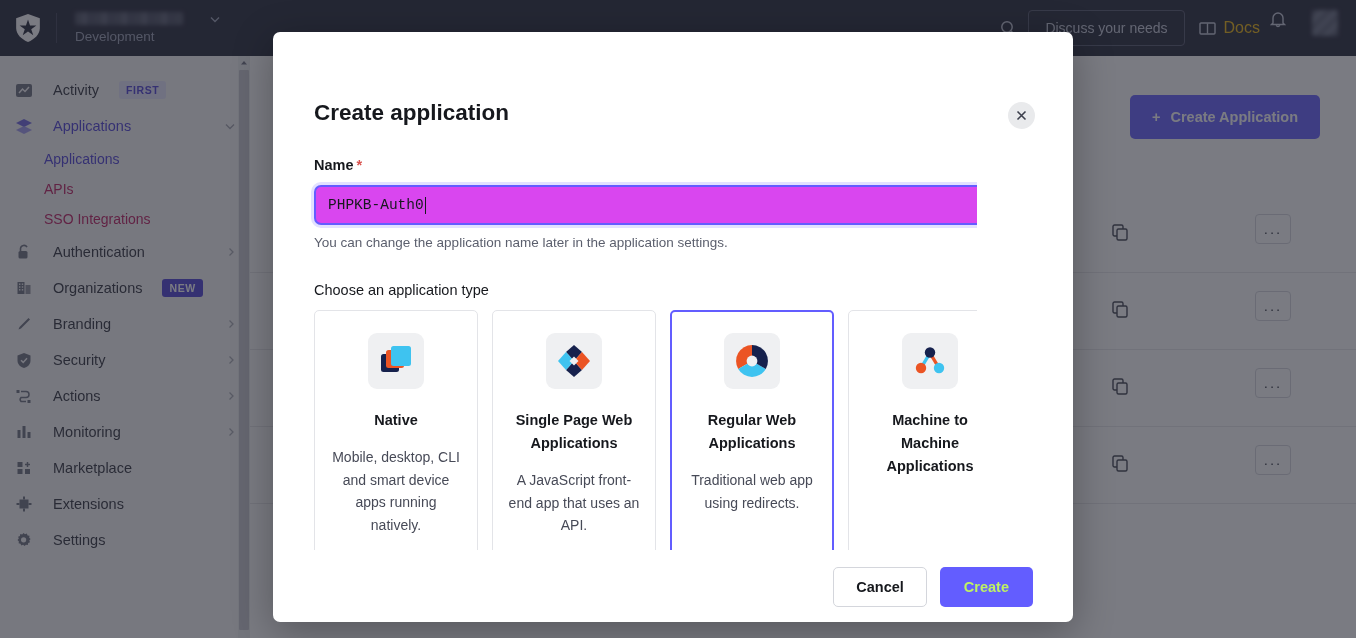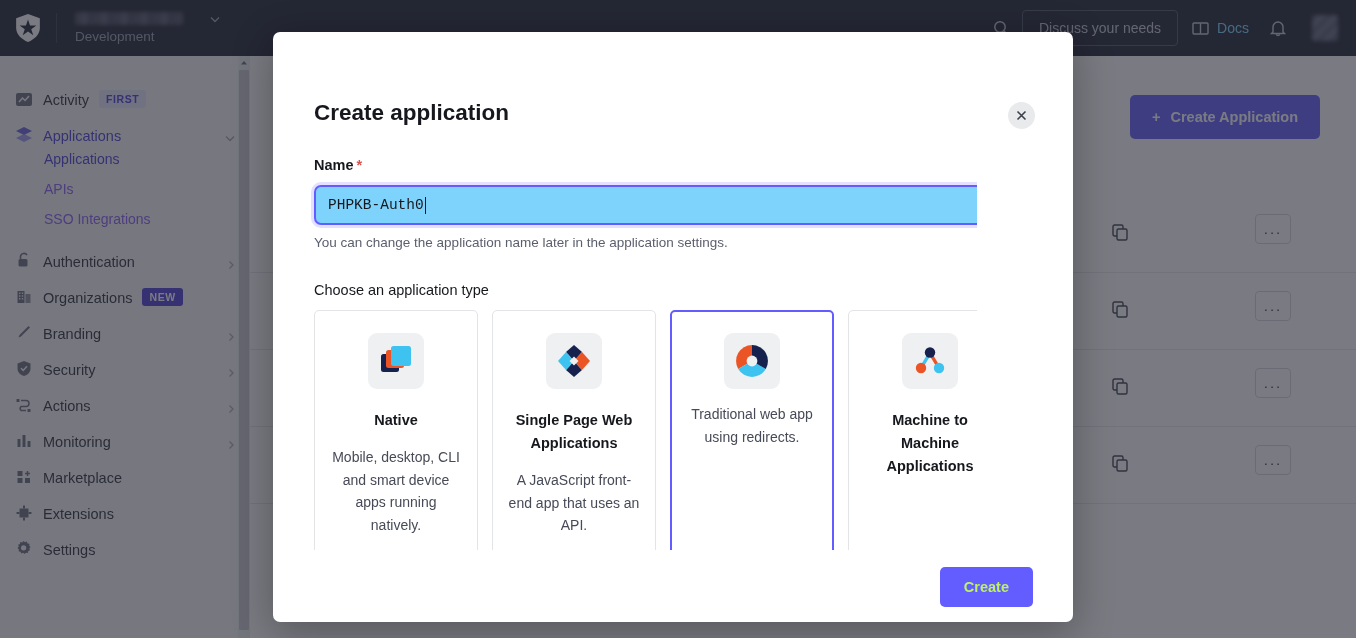--- a/index.html
+++ b/index.html
@@ -23,50 +23,50 @@
   .tenant { display: flex; flex-direction: column; justify-content: center; }
   .tenant-row { display: flex; align-items: center; gap: 26px; }
   .tenant-name-blur {
     width: 108px; height: 13px; border-radius: 2px;
     background: repeating-linear-gradient(90deg,#4a4e60 0 7px,#5a5e72 7px 12px,#44485c 12px 20px);
     filter: blur(2.2px);
   }
   .tenant-env { font-size: 13.5px; color: #9aa0b4; margin-top: 4px; }
   .chev-down { width: 12px; height: 12px; }
   .topbar-right {
-    margin-left: auto; display: flex; align-items: center; gap: 0; padding-right: 18px;
+    margin-left: auto; display: flex; gap: 0; padding-right: 18px;
   }
   .search-ico { width: 40px; display:flex; align-items:center; justify-content:center; }
   .discuss-btn {
     border: 1px solid #50556b; border-radius: 4px; color: #c2c7d6;
     font-size: 14px; padding: 9px 16px; background: transparent; margin-right: 14px;
   }
-  .docs-link { display: flex; align-items: center; gap: 8px; color: #7dd3fc; font-size: 14px; margin-right: 21px; }
+  .docs-link { display: flex; align-items: center; gap: 8px; color: #eab308; font-size: 16px; margin-right: 10px; }
   .bell-wrap { margin-right: 26px; display:flex; }
   .avatar-blur {
     width: 26px; height: 26px; border-radius: 3px;
     background: repeating-linear-gradient(135deg,#555a6e 0 5px,#6a7084 5px 10px);
     filter: blur(2px);
   }
 
   
   .sidebar {
     position: absolute; top: 56px; left: 0; width: 250px; height: 582px;
     background: #f7f7f8; overflow: hidden;
   }
   .nav { padding-top: 16px; }
   .nav-item {
-    display: flex; align-items: flex-end; height: 36px;
-    padding: 0 14px 0 14px; gap: 10px; font-size: 14.5px; color: #2c2e38;
+    display: flex; align-items: center; height: 36px;
+    padding: 0 14px 0 14px; gap: 20px; font-size: 14.5px; color: #2c2e38;
   }
   .nav-item .ico { width: 19px; height: 19px; display: flex; align-items: center; justify-content: center; flex: 0 0 19px; }
   .nav-item.active-parent { color: #4b3dd6; }
   .nav-sub {
     display: flex; align-items: center; height: 30px;
-    padding-left: 44px; font-size: 14px; color: #8b5cf6;
+    padding-left: 44px; font-size: 14px; color: #be185d;
   }
   .nav-sub.sel { color: #4b3dd6; }
   .badge {
     font-size: 10.5px; font-weight: bold; letter-spacing: .6px;
     padding: 3px 7px; border-radius: 3px;
   }
   .badge-first { background: #e5e4fb; color: #4b3dd6; }
   .badge-new { background: #4b3dd6; color: #fff; }
   .chev-right { margin-left: auto; width: 10px; height: 10px; opacity: .55; }
   .chev-open { margin-left: auto; width: 12px; height: 12px; opacity: .6; }
@@ -133,21 +133,21 @@
     overflow: hidden;
   }
   .field-label { position: absolute; top: 15px; left: 41px; font-size: 14.5px; font-weight: bold; color: #16181d; }
   .req { color: #d9534f; margin-left: 3px; }
   .name-input {
     position: absolute; top: 43px; left: 41px; width: 702px; height: 40px;
     border: 2px solid #635dff; border-radius: 7px;
     box-shadow: 0 0 0 3px #e3e1ff;
     display: flex; align-items: center; padding: 0 12px;
     font-family: "Liberation Mono", monospace; font-size: 14.5px; color: #16181d;
-    background: #7dd3fc;
+    background: #d946ef;
   }
   .caret { display:inline-block; width:1px; height:17px; background:#16181d; margin-left:1px; }
   .field-help { position: absolute; top: 93px; left: 41px; font-size: 13.5px; color: #5b5f6d; }
   .choose-label { position: absolute; top: 140px; left: 41px; font-size: 14.5px; color: #16181d; }
 
   .cards { position: absolute; top: 168px; left: 41px; display: flex; gap: 14px; }
   .card {
     width: 164px; height: 300px;
     border: 1px solid #e3e4e8; border-radius: 5px;
     display: flex; flex-direction: column; align-items: center;
@@ -500,37 +500,39 @@
 
         <div class="card selected">
           <div class="card-ico-box">
             <svg width="36" height="36" viewBox="0 0 36 36">
               <path d="M18 18 L18 2 A16 16 0 0 0 4.2 26 Z" fill="#eb5424"></path>
               <path d="M18 18 L4.2 26 A16 16 0 0 0 31.8 26 Z" fill="#3ec3f0"></path>
               <path d="M18 18 L31.8 26 A16 16 0 0 0 18 2 Z" fill="#16214d"></path>
               <circle cx="18" cy="18" r="5.4" fill="#eff0f2"></circle>
             </svg>
           </div>
+          <div class="card-title">Regular Web Applications</div>
           <div class="card-desc">Traditional web app using redirects.</div>
         </div>
 
         <div class="card">
           <div class="card-ico-box">
             <svg width="36" height="36" viewBox="0 0 36 36">
               <path d="M18 10 L9 25" stroke="#3ec3f0" stroke-width="3.4"></path>
               <path d="M18 10 L27 25" stroke="#eb5424" stroke-width="3.4"></path>
               <circle cx="18" cy="9.5" r="5.2" fill="#16214d"></circle>
               <circle cx="9" cy="25" r="5.2" fill="#eb5424"></circle>
               <circle cx="27" cy="25" r="5.2" fill="#3ec3f0"></circle>
             </svg>
           </div>
           <div class="card-title">Machine to Machine Applications</div>
         </div>
 
       </div>
     </div>
 
     <div class="modal-footer">
+      <button class="btn-cancel">Cancel</button>
       <button class="btn-create">Create</button>
     </div>
   </div>
 
 </div>
 
 </body></html>

